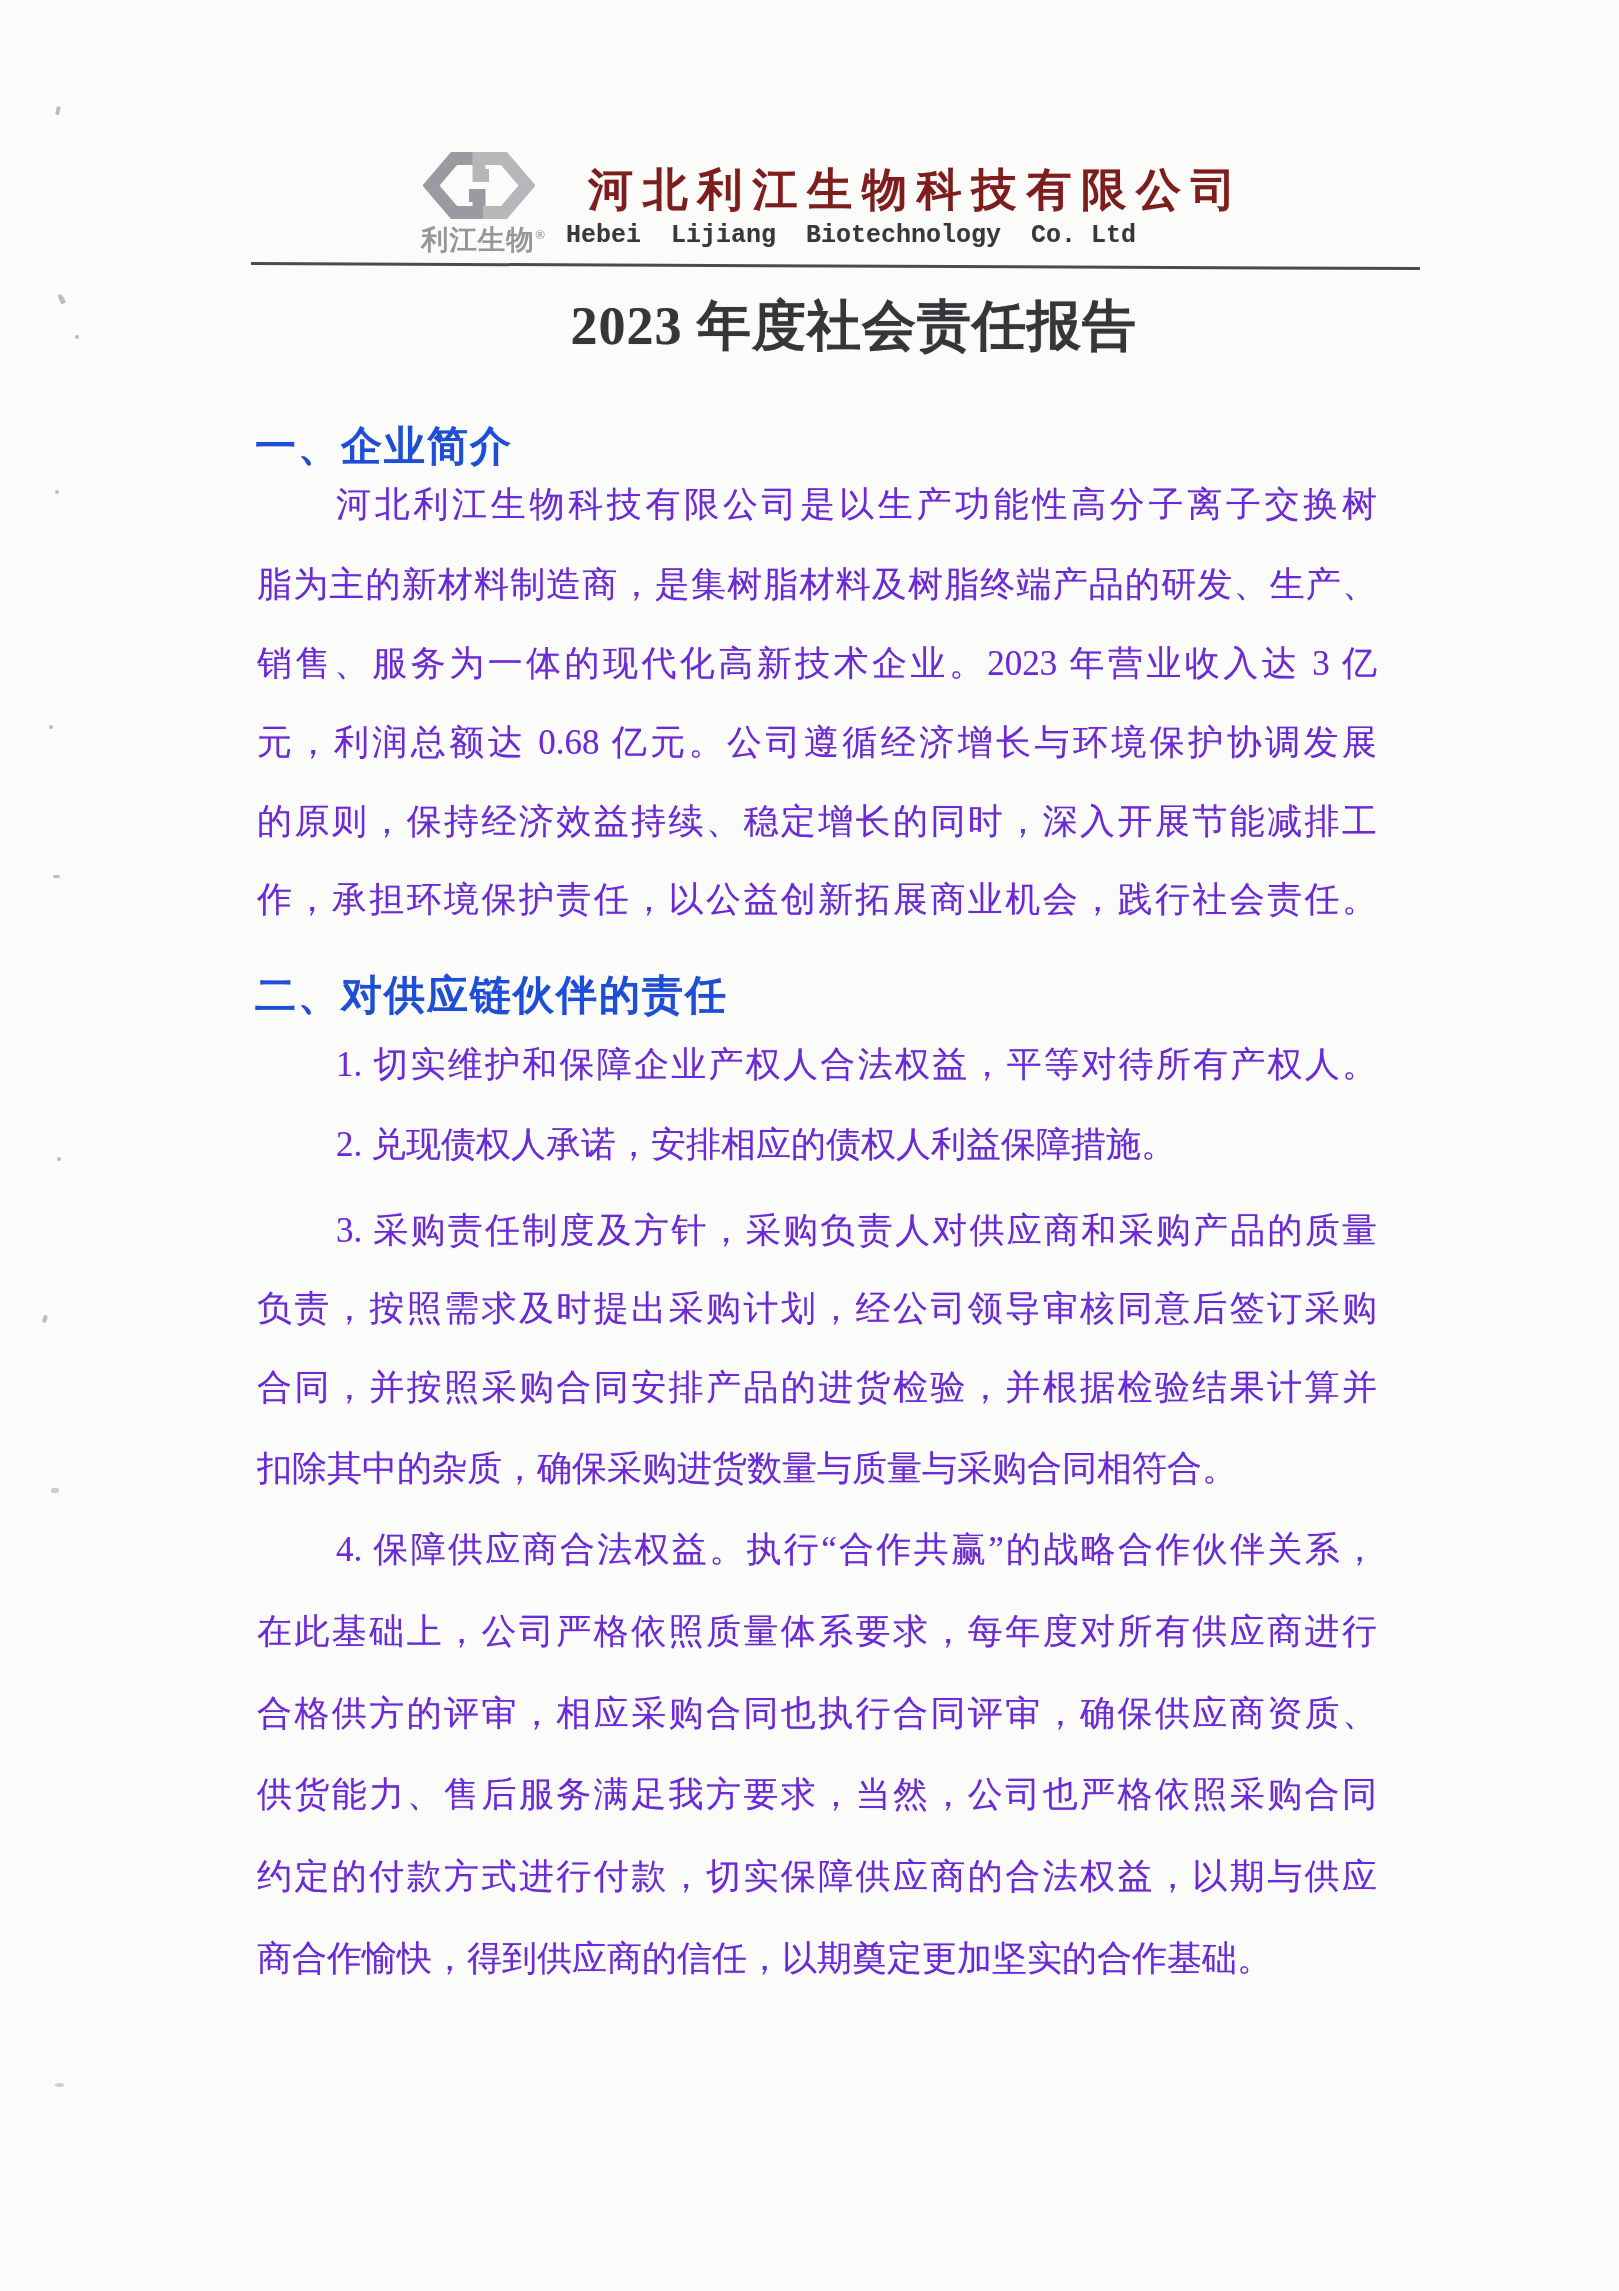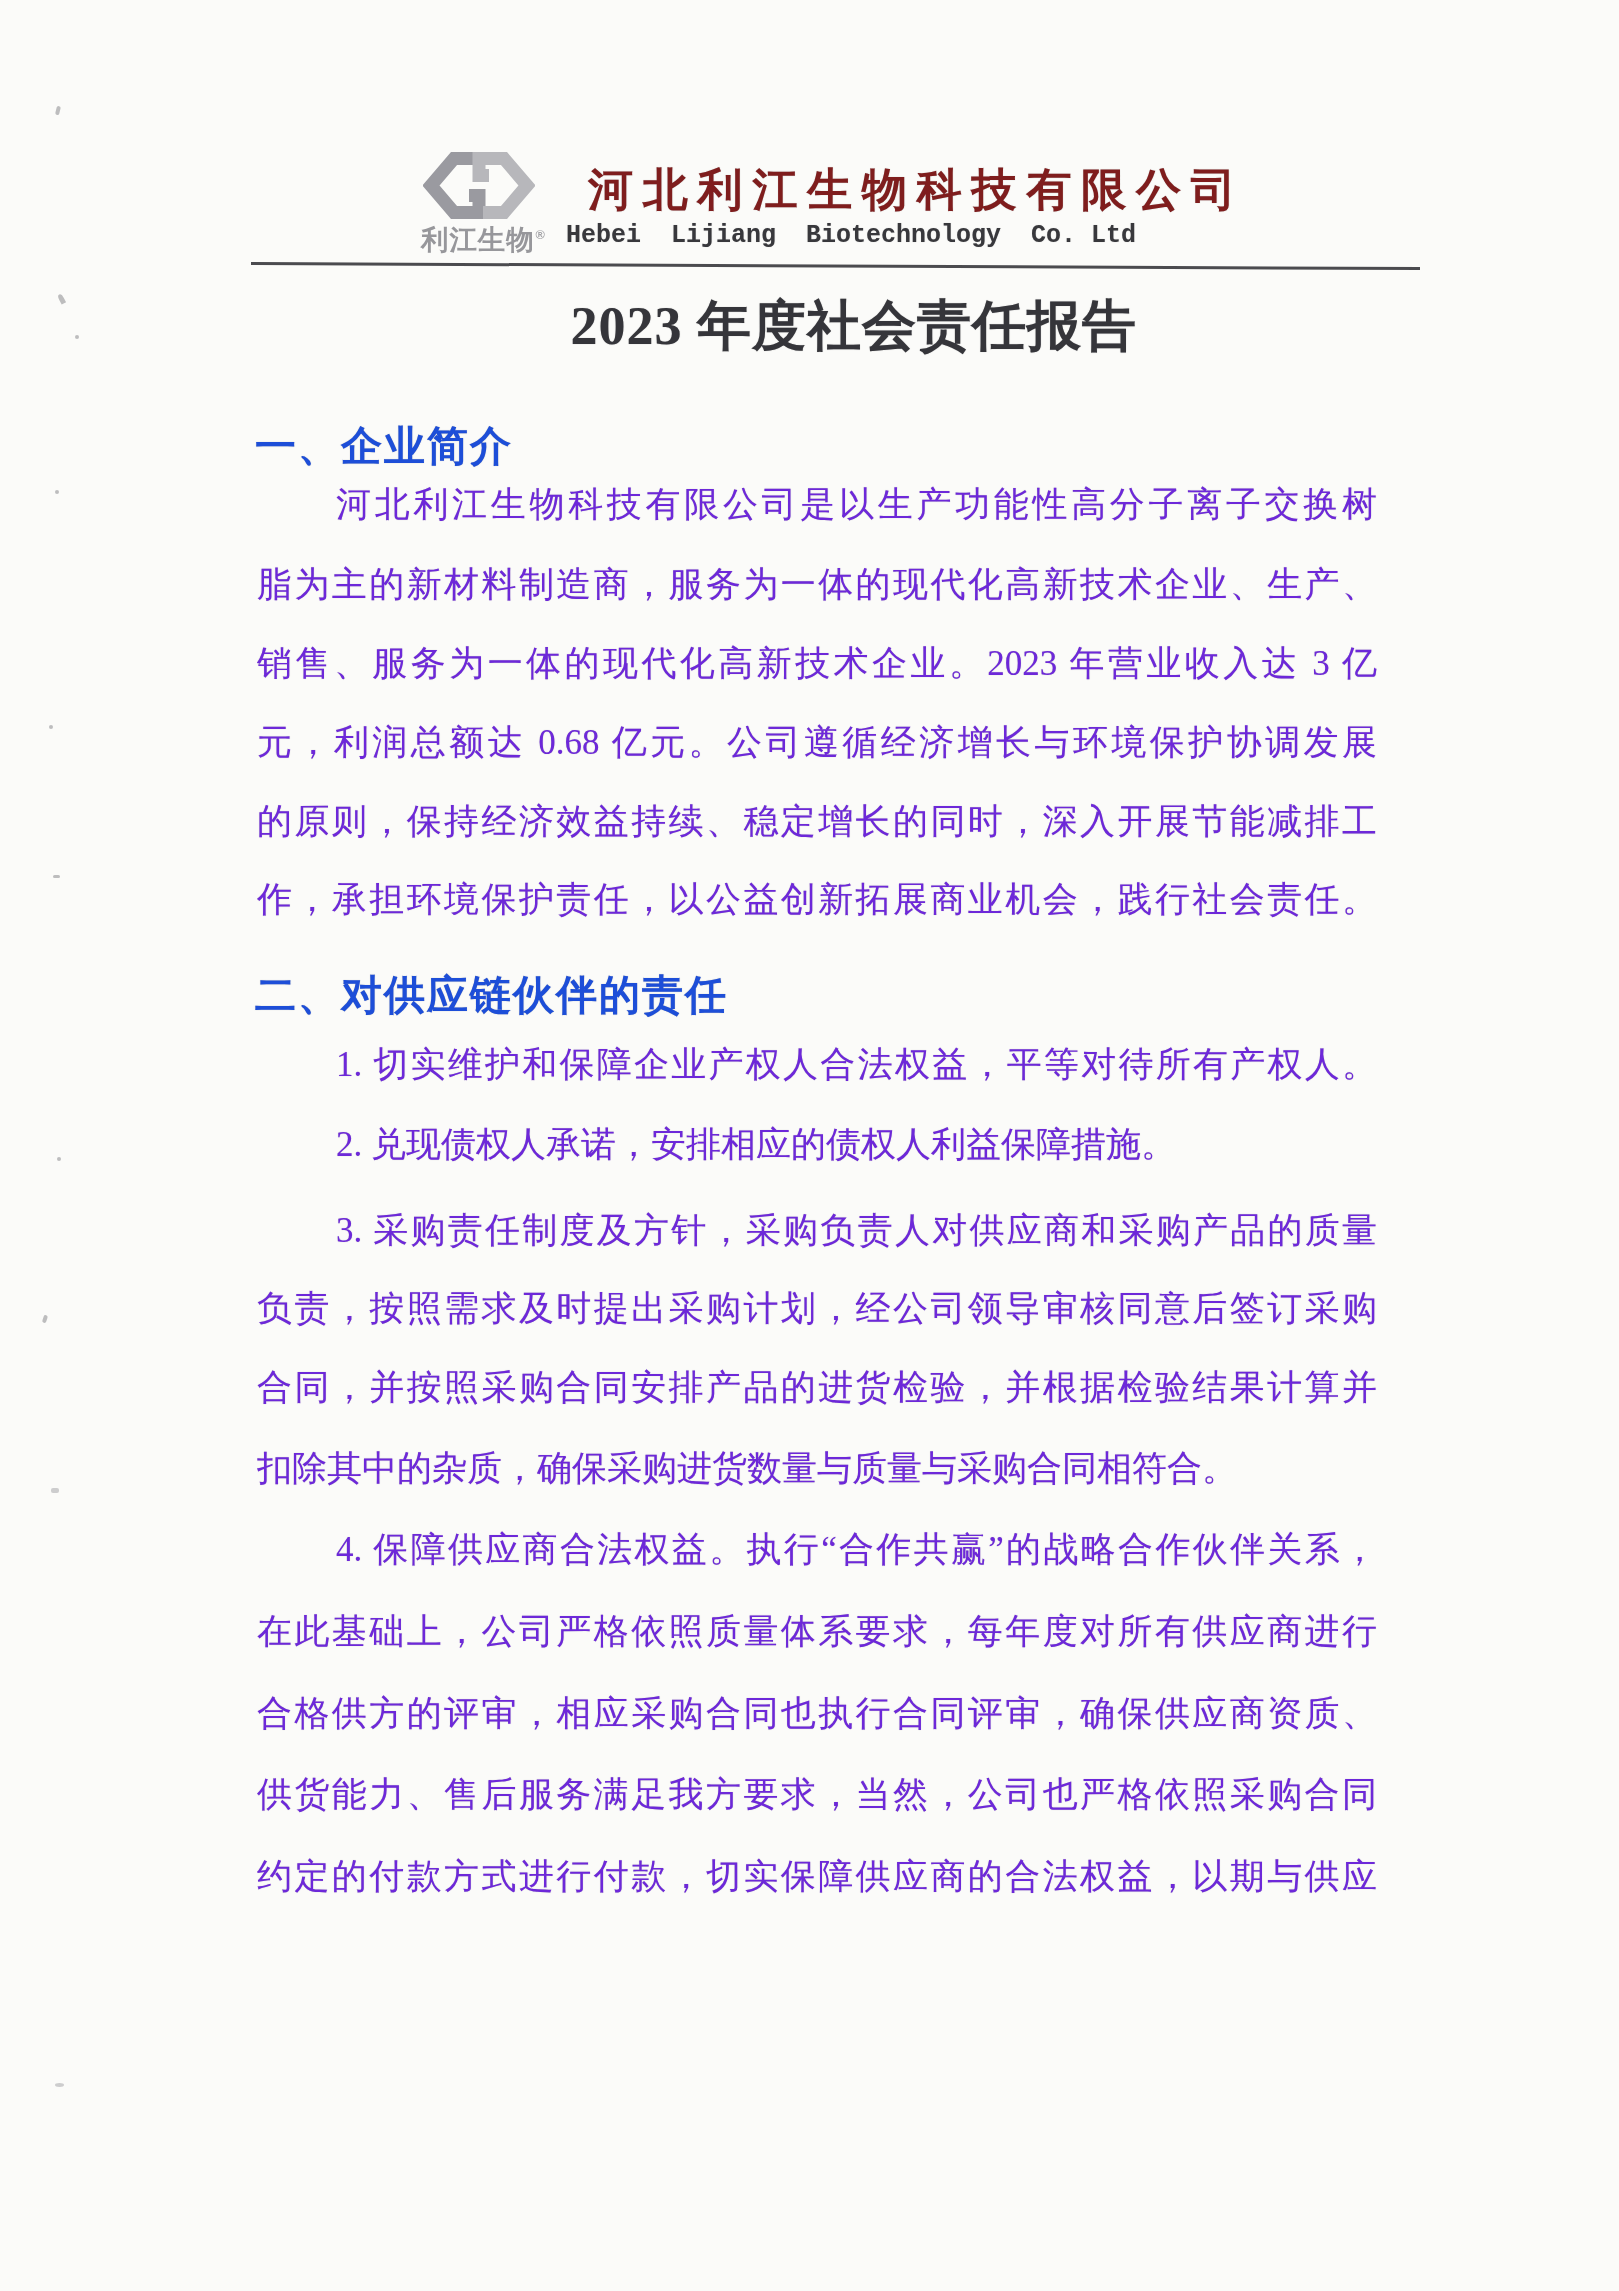--- a/index.html
+++ b/index.html
@@ -79,38 +79,39 @@
   <div class="brand-line"><span>利江生物</span><span class="reg">®</span></div>
 
   <div class="company-zh">河北利江生物科技有限公司</div>
   <div class="company-en">Hebei  Lijiang  Biotechnology  Co. Ltd</div>
   <div class="header-rule"></div>
 
   <div class="doc-title">2023 年度社会责任报告</div>
 
   <div class="sec-head" style="top:421px">一、企业简介</div>
   <div class="bl ind jst" style="top:480px">河北利江生物科技有限公司是以生产功能性高分子离子交换树</div>
-  <div class="bl full jst" style="top:560px">脂为主的新材料制造商，服务为一体的现代化高新技术企业、生产、</div>
+  <div class="bl full jst" style="top:560px">脂为主的新材料制造商，是集树脂材料及树脂终端产品的研发、生产、</div>
   <div class="bl full jst" style="top:639px">销售、服务为一体的现代化高新技术企业。2023 年营业收入达 3 亿</div>
   <div class="bl full jst" style="top:718px">元，利润总额达 0.68 亿元。公司遵循经济增长与环境保护协调发展</div>
   <div class="bl full jst" style="top:797px">的原则，保持经济效益持续、稳定增长的同时，深入开展节能减排工</div>
   <div class="bl full jst" style="top:875px">作，承担环境保护责任，以公益创新拓展商业机会，践行社会责任。</div>
 
   <div class="sec-head" style="top:970px">二、对供应链伙伴的责任</div>
   <div class="bl ind jst" style="top:1040px">1. 切实维护和保障企业产权人合法权益，平等对待所有产权人。</div>
   <div class="bl ind shrt" style="top:1120px">2. 兑现债权人承诺，安排相应的债权人利益保障措施。</div>
   <div class="bl ind jst" style="top:1206px">3. 采购责任制度及方针，采购负责人对供应商和采购产品的质量</div>
   <div class="bl full jst" style="top:1284px">负责，按照需求及时提出采购计划，经公司领导审核同意后签订采购</div>
   <div class="bl full shrt" style="top:1444px;left:257px">扣除其中的杂质，确保采购进货数量与质量与采购合同相符合。</div>
   <div class="bl full jst" style="top:1363px">合同，并按照采购合同安排产品的进货检验，并根据检验结果计算并</div>
   <div class="bl ind jst" style="top:1525px">4. 保障供应商合法权益。执行“合作共赢”的战略合作伙伴关系，</div>
   <div class="bl full jst" style="top:1607px">在此基础上，公司严格依照质量体系要求，每年度对所有供应商进行</div>
   <div class="bl full jst" style="top:1689px">合格供方的评审，相应采购合同也执行合同评审，确保供应商资质、</div>
   <div class="bl full jst" style="top:1852px">约定的付款方式进行付款，切实保障供应商的合法权益，以期与供应</div>
   <div class="bl full jst" style="top:1770px">供货能力、售后服务满足我方要求，当然，公司也严格依照采购合同</div>
+  <div class="bl full shrt" style="top:1934px;left:257px">商合作愉快，得到供应商的信任，以期奠定更加坚实的合作基础。</div>
 
   <div class="spk" style="left:56px;top:106px;width:3.9px;height:8.8px;transform:rotate(14deg)"></div>
   <div class="spk" style="left:59px;top:294px;width:4.9px;height:9.8px;transform:rotate(-28deg);border-radius:50% 50% 0 0"></div>
   <div class="spk" style="left:75px;top:335px;width:3.9px;height:3.9px"></div>
   <div class="spk" style="left:55px;top:490px;width:3.9px;height:3.9px"></div>
   <div class="spk" style="left:49px;top:725px;width:3.9px;height:3.9px"></div>
   <div class="spk" style="left:53px;top:875px;width:6.9px;height:2.9px"></div>
   <div class="spk" style="left:57px;top:1157px;width:3.9px;height:3.9px"></div>
   <div class="spk" style="left:43px;top:1315px;width:3.9px;height:7.8px;transform:rotate(18deg)"></div>
   <div class="spk" style="left:51px;top:1488px;width:7.8px;height:4.9px;opacity:.4"></div>

